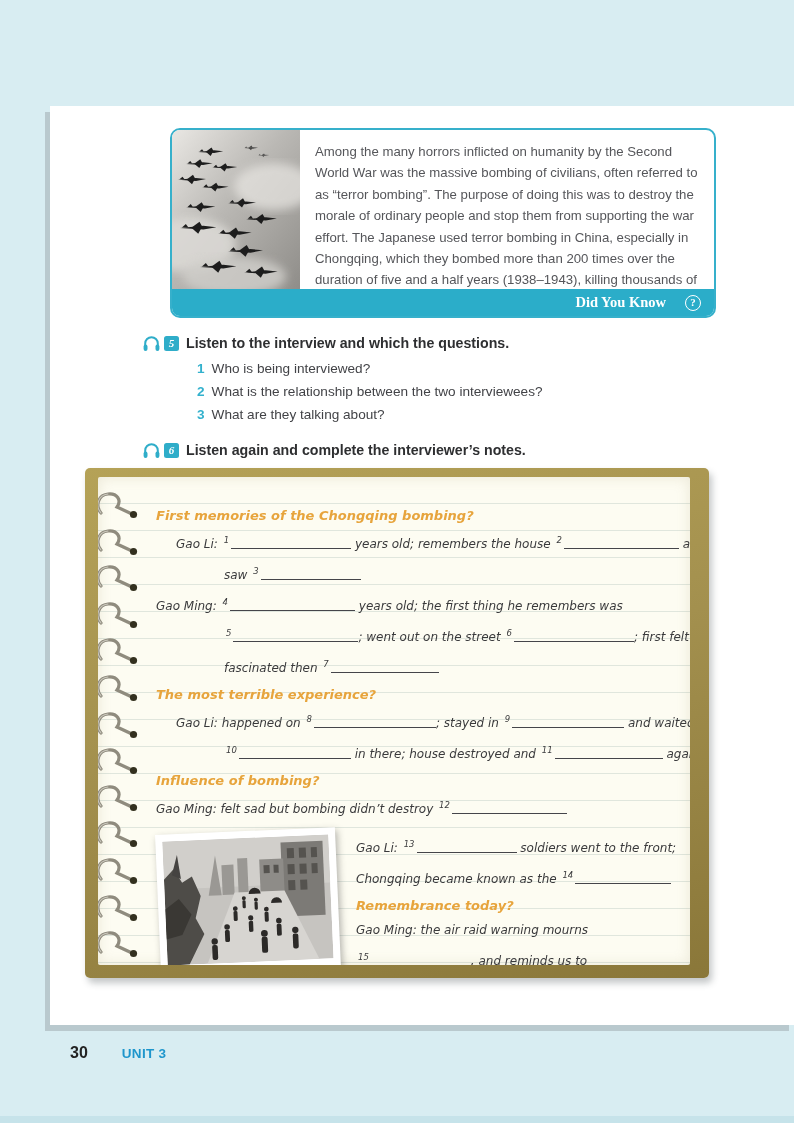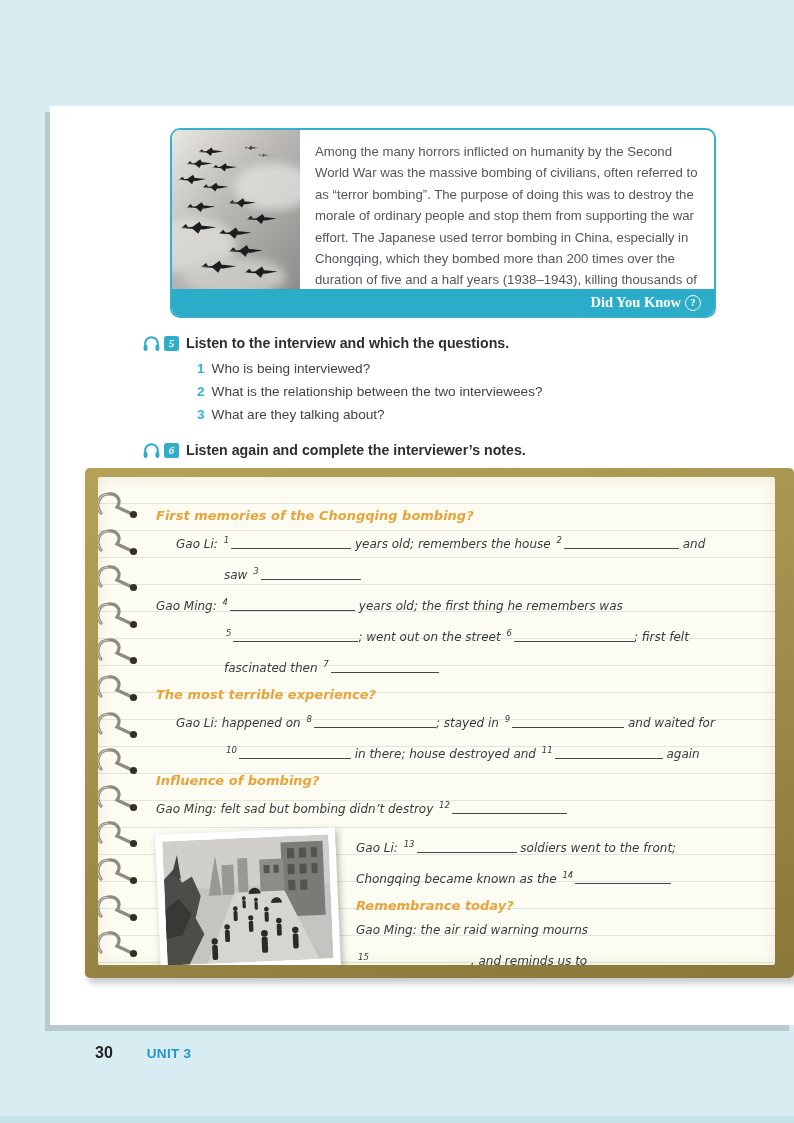--- a/index.html
+++ b/index.html
@@ -13,58 +13,58 @@
   
   .title-tab{ position:absolute; left:73px; top:74px; height:32px; background:#ffffff; display:flex; align-items:center; padding:0 16px 0 13px; }
   .title-tab span{ font-size:20px; font-weight:bold; color:#16a4c6; letter-spacing:.2px; }
 
   
   .dyk{ position:absolute; left:120px; top:22px; width:546px; height:190px; border:2px solid #36b0cb; border-radius:10px; overflow:hidden; background:#fff; display:flex; flex-direction:column; }
   .dyk-body{ flex:1; display:flex; min-height:0; }
   .dyk-img{ width:128px; flex:0 0 128px; }
   .dyk-img svg{ display:block; width:100%; height:100%; }
   .dyk-text{ flex:1; padding:11px 16px 4px 15px; font-size:13.2px; line-height:1.62; color:#55565a; }
-  .dyk-bar{ height:27px; flex:0 0 27px; background:#2badc9; display:flex; align-items:center; justify-content:flex-end; gap:4px; padding-right:13px; }
+  .dyk-bar{ height:27px; flex:0 0 27px; background:#2badc9; display:flex; align-items:center; justify-content:flex-end; gap:19px; padding-right:13px; }
   .dyk-label{ color:#fff; font-family:"Liberation Serif", serif; font-weight:bold; font-size:14.5px; }
   .dyk-q{ width:16px; height:16px; border:1.5px solid #fff; border-radius:50%; color:#fff; font-size:11px; line-height:13px; text-align:center; font-weight:bold; font-family:"Liberation Serif", serif; }
 
   
   .ex{ position:absolute; left:92px; }
   .ex5{ top:229px; } .ex6{ top:336px; }
   .ex-head{ display:flex; align-items:flex-start; gap:7px; }
   .ex-icons{ display:flex; align-items:center; gap:3px; margin-top:-1px; }
   .ex-badge{ width:15px; height:15px; background:#2fadc9; border-radius:2.5px; color:#fff; text-align:center; font-size:11px; line-height:15px; font-family:"Liberation Serif", serif; font-style:italic; font-weight:bold; }
   .ex-instr{ font-weight:bold; color:#2e2f31; font-size:14.2px; line-height:17px; }
   .ex-qs{ margin-left:55px; margin-top:5px; }
   .q{ display:flex; gap:7px; font-size:13.6px; color:#424347; margin-top:8px; }
   .q-num{ color:#33b1cd; font-weight:bold; }
 
   
-  .nb-wrap{ position:absolute; left:35px; top:362px; width:709px; height:510px; }
+  .nb-wrap{ position:absolute; left:35px; top:362px; width:624px; height:510px; }
   .nb-backing{ position:absolute; inset:0; background:linear-gradient(165deg,#b5a257 0%,#a3904e 45%,#8a7739 100%); border-radius:5px; box-shadow:3px 5px 7px rgba(40,50,55,.28); }
   .nb-paper{ position:absolute; left:13px; top:9px; right:19px; bottom:13px; border-radius:2px;
     background: repeating-linear-gradient(to bottom, #fdfcf2 0px, #fdfcf2 26px, #e0e6dd 26px, #e0e6dd 27px);
     box-shadow: inset 0 0 14px rgba(150,140,90,.18); overflow:hidden; }
   .nb-spiral{ position:absolute; left:-3px; top:11px; display:flex; flex-direction:column; gap:2.6px; }
   .nb-spiral svg{ display:block; }
   .nb-content{ position:absolute; inset:0; padding:22px 6px 0 58px; font-family:"DejaVu Sans", sans-serif; font-style:italic; font-size:12px; color:#3a3a3c; overflow:hidden; }
   .nb-section{ margin-bottom:2px; }
   .nb-heading{ color:#e7a43c; font-weight:bold; font-size:13px; margin:9px 0 3px 0; white-space:nowrap; }
   .nb-line{ margin:8px 0; line-height:19px; white-space:nowrap; }
   .indent-1{ margin-left:20px; } .indent-2{ margin-left:68px; }
   .nb-sup{ font-size:8.5px; vertical-align:super; margin:0 2px 0 2px; }
   .nb-blank{ display:inline-block; border-bottom:1.4px solid #45454a; height:12px; margin-bottom:-1px; }
   .nb-split{ display:flex; margin-top:4px; }
   .nb-photo-col{ flex:0 0 200px; }
   .nb-side-col{ flex:1; padding-top:0; }
   .photo{ width:180px; background:#fff; padding:7px 7px 10px 7px; transform:rotate(-2.5deg); box-shadow:2px 3px 7px rgba(40,40,40,.35); margin-top:4px; margin-left:2px; }
   .photo svg{ display:block; }
 
   
-  .footer{ position:absolute; left:70px; top:1044px; display:flex; align-items:baseline;margin-left:25px; }
+  .footer{ position:absolute; left:70px; top:1044px; display:flex; align-items:baseline; }
   .pg-num{ font-size:16px; font-weight:bold; color:#232323; }
   .unit{ margin-left:34px; font-size:13.5px; font-weight:bold; color:#1e96cc; letter-spacing:.3px; }
 </style>
 </head>
 <body>
 
 <div class="stage">
 
 
   <div class="page">

